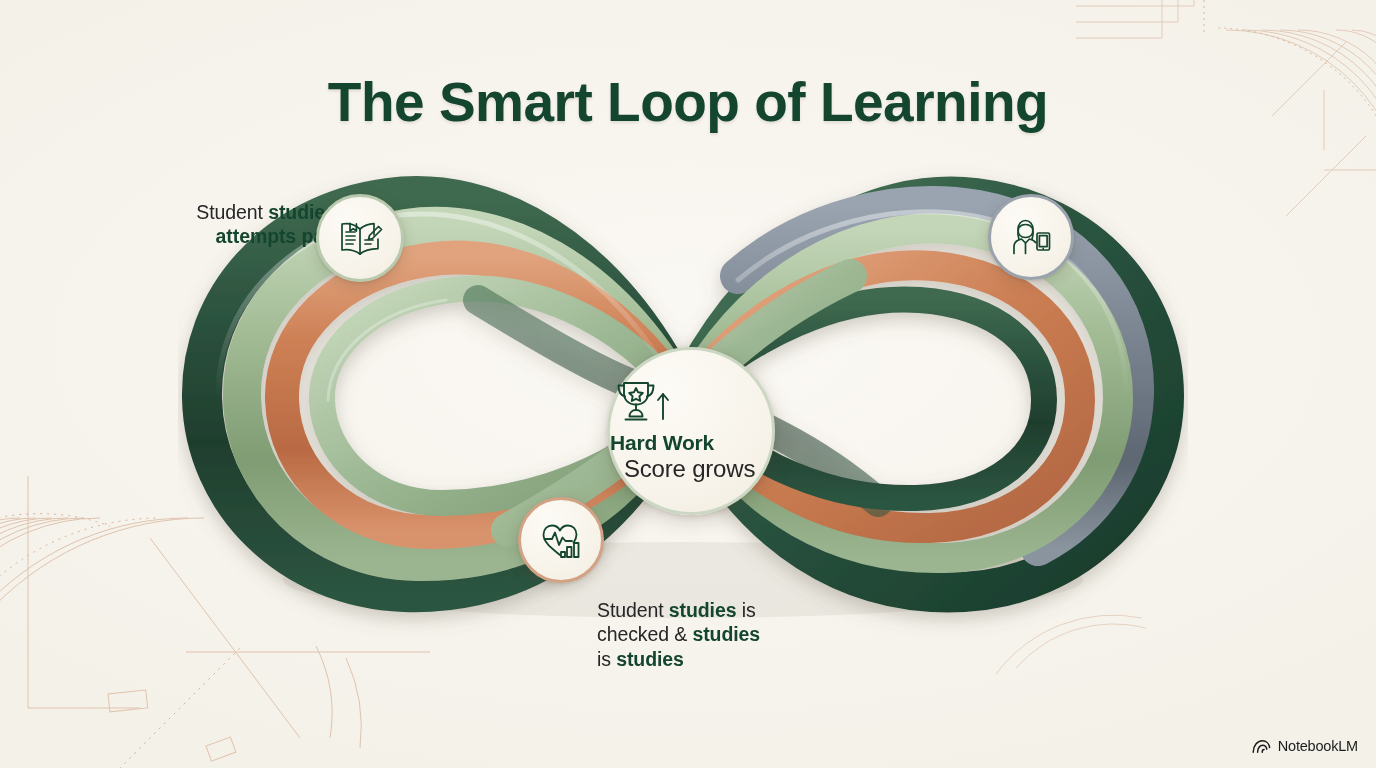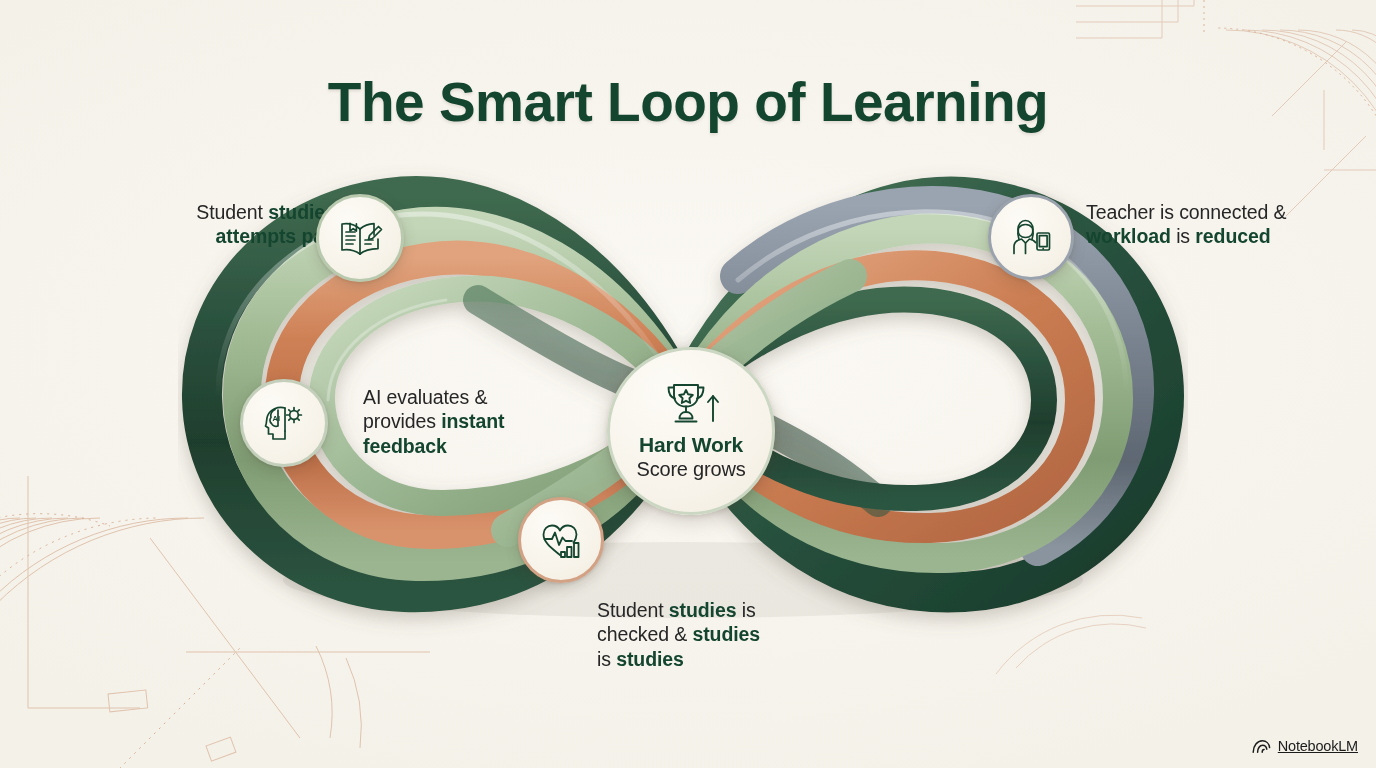--- a/index.html
+++ b/index.html
@@ -86,44 +86,44 @@
   .hub {
     position: absolute;
     left: 607px; top: 347px;
     width: 162px; height: 162px;
     border-radius: 50%;
     border: 3px solid #cbd7c2;
     background: radial-gradient(circle at 35% 25%, #fdfbf6 0%, #f7f3ea 65%, #f0ebde 100%);
     box-shadow: 0 6px 20px rgba(80,70,55,0.22), 0 2px 5px rgba(80,70,55,0.15);
     display: flex;
     flex-direction: column;
-    align-items: center;
+    align-items: flex-start;
     justify-content: center;
   }
   .hub .hub-icon { margin-bottom: 4px; }
   .hub .hub-l1 {
     font-size: 21px; font-weight: bold; color: #14452f;
     line-height: 1.15; letter-spacing: -0.2px;
   }
   .hub .hub-l2 {
-    font-size: 20px; color: #262626; line-height: 1.2;
+    font-size: 24px; color: #262626; line-height: 1.2;
     letter-spacing: -0.2px;
+    margin-left: 14px;
   }
 
   
   .watermark {
     position: absolute;
     right: 18px; bottom: 14px;
     display: flex;
     align-items: center;
     gap: 7px;
     color: #1c1c1c;
     font-size: 14.5px;
     letter-spacing: -0.2px;
-    text-decoration: underline;
   }
 </style>
 </head>
 <body>
 
 <div id="canvas">
 
   <svg class="deco deco-tr" viewBox="0 0 330 260">
     <g fill="none" stroke="#e3cbb9" stroke-width="1">
       <path d="M330 250 A180 180 0 0 0 150 70"></path>
@@ -306,27 +306,21 @@
       <path d="M505 248 C 432 112, 318 52, 214 66 C 110 80, 40 156, 40 244" fill="none" stroke="url(#gHilite)" stroke-width="5" stroke-linecap="round"></path>
       <path d="M560 130 C 626 74, 716 52, 796 66 C 892 84, 948 158, 948 242" fill="none" stroke="url(#gHilite)" stroke-width="5" stroke-linecap="round"></path>
       <path d="M150 250 C 152 200, 200 160, 268 150" fill="none" stroke="#ffffff" stroke-width="3" stroke-linecap="round" opacity="0.5"></path>
     </g>
   </svg>
 
   <div class="label label-tl">
     <span>Student <b>studies</b> &amp;<br><b>attempts paper</b></span>
   </div>
 
-  <div class="label label-tr">
-    <span>Teacher is connected &amp;<br><b>workload</b> is <b>reduced</b></span>
-  </div>
-
-  <div class="label label-ml">
-    <span>AI evaluates &amp;<br>provides <b>instant</b><br><b>feedback</b></span>
-  </div>
+
 
   <div class="label label-bc">
     <span>Student <b>studies</b> is<br>checked &amp; <b>studies</b><br>is <b>studies</b></span>
   </div>
 
   <div class="bubble b-book">
     <svg width="46" height="42" viewBox="0 0 46 42" fill="none" stroke="#14452f" stroke-width="1.7" stroke-linecap="round" stroke-linejoin="round">
       <path d="M23 12 C18 7.5 11 6 5 7 L5 33 C11 32 18 33.5 23 37"></path>
       <path d="M23 12 C27 8.5 32 6.8 37 6.6 L37 18"></path>
       <path d="M23 37 C27 33.5 32 31.8 41 31.6 L41 22"></path>
@@ -335,32 +329,20 @@
       <path d="M9 15 H18"></path>
         <path d="M9 19 H18"></path>
         <path d="M9 23 H18"></path>
         <path d="M9 27 H16"></path>
       <path d="M28 23 H36"></path>
         <path d="M28 27 H34"></path>
       <path d="M32.5 18.5 L41.5 9.5 L44.5 12.5 L35.5 21.5 L31.5 22.5 Z"></path>
     </svg>
   </div>
 
-  <div class="bubble b-ai">
-    <svg width="46" height="44" viewBox="0 0 46 44" fill="none" stroke="#14452f" stroke-width="1.7" stroke-linecap="round" stroke-linejoin="round">
-      <path d="M24 7 C17 5 9 8.5 6.5 15 C5 19 6 22.5 4.5 25 L7.5 27 L7.5 33 L12 33 L12 38 L24 38 L24 30"></path>
-      <path d="M24 7 L24 30"></path>
-      <path d="M14 8.5 C10.5 10 9 13.5 10 16.5 C8.5 18 8.5 21 10.5 22.5 C11.5 25 14.5 26 17 25 L17 9"></path>
-      <text x="11.5" y="19.5" font-family="Liberation Sans, sans-serif" font-size="7.5" font-weight="bold" fill="#14452f" stroke="none">AI</text>
-      <circle cx="33" cy="14" r="4.3"></circle>
-      <path d="M33 6.6 L33 9 M33 19 L33 21.4 M25.6 14 L28 14 M38 14 L40.4 14
-               M27.8 8.8 L29.5 10.5 M36.5 17.5 L38.2 19.2
-               M38.2 8.8 L36.5 10.5 M29.5 17.5 L27.8 19.2"></path>
-    </svg>
-  </div>
 
   <div class="bubble b-heart">
     <svg width="44" height="42" viewBox="0 0 44 42" fill="none" stroke="#14452f" stroke-width="1.8" stroke-linecap="round" stroke-linejoin="round">
       <path d="M21 36 C13 29.5 4.5 23.5 4.5 15.5 C4.5 10 8.5 6.5 13 6.5 C16.5 6.5 19.5 8.5 21 11.5 C22.5 8.5 25.5 6.5 29 6.5 C33.5 6.5 37.5 10 37.5 15.5 C37.5 18.5 36.3 21.2 34.5 23.7"></path>
       <path d="M5.5 20 H13 L16 13.5 L20 26 L23.5 18.5 L26.5 22 H33"></path>
       <rect x="22" y="33" width="4" height="5"></rect>
       <rect x="28" y="28" width="4.5" height="10"></rect>
       <rect x="35" y="24" width="4.5" height="14"></rect>
     </svg>
   </div>

